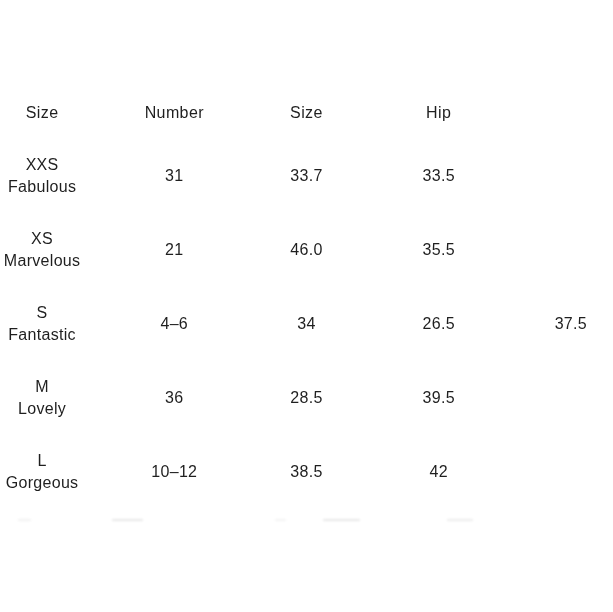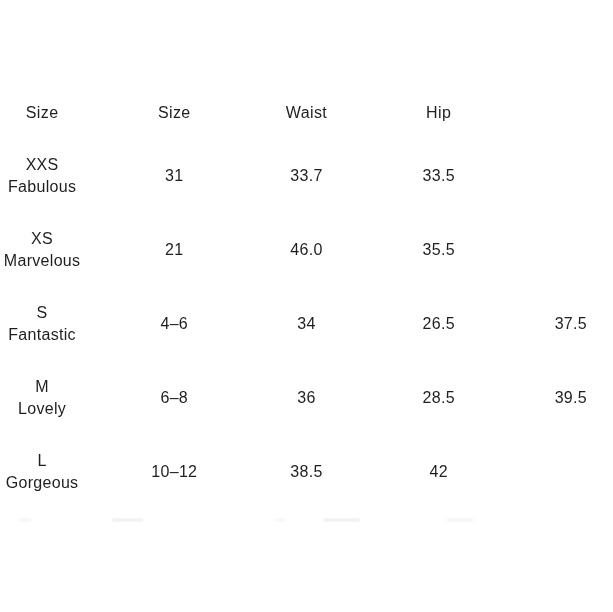--- a/index.html
+++ b/index.html
@@ -68,22 +68,22 @@
   .smudge-4 { left: 18px;  top: 519px; width: 13px; opacity: 0.6; }
   .smudge-5 { left: 275px; top: 519px; width: 11px; opacity: 0.5; }
 </style>
 </head>
 <body>
 
 <div class="size-chart">
 
   <div class="header-row">
     <div class="header-cell">Size</div>
+    <div class="header-cell">Number</div>
     <div class="header-cell">Size</div>
-    <div class="header-cell">Waist</div>
     <div class="header-cell">Hip</div>
   </div>
 
   <div class="body-rows">
 
     <div class="data-row">
       <div class="cell size-cell">
         <span class="size-code">XXS</span>
         <span class="size-name">Fabulous</span>
       </div>
@@ -111,21 +111,20 @@
       <div class="cell">34</div>
       <div class="cell">26.5</div>
       <div class="cell">37.5</div>
     </div>
 
     <div class="data-row">
       <div class="cell size-cell">
         <span class="size-code">M</span>
         <span class="size-name">Lovely</span>
       </div>
-      <div class="cell">6–8</div>
       <div class="cell">36</div>
       <div class="cell">28.5</div>
       <div class="cell">39.5</div>
     </div>
 
     <div class="data-row">
       <div class="cell size-cell">
         <span class="size-code">L</span>
         <span class="size-name">Gorgeous</span>
       </div>

